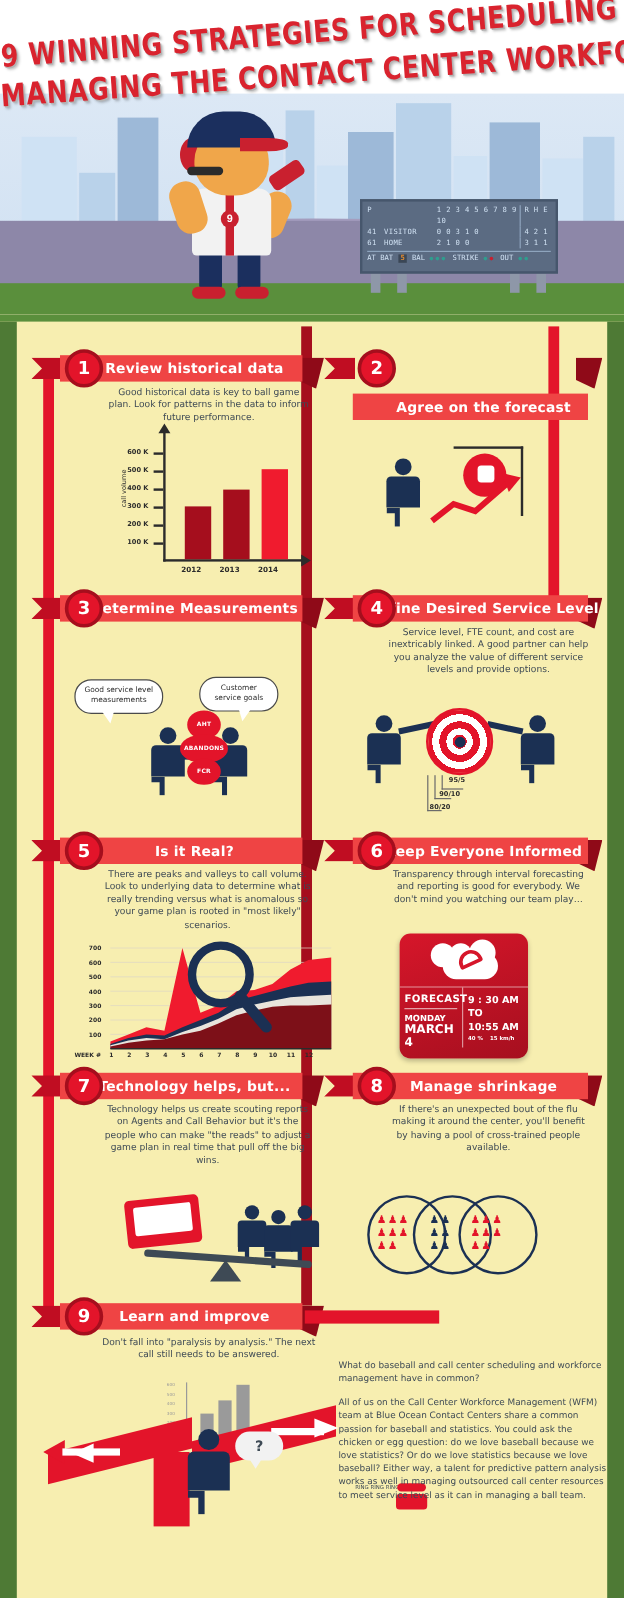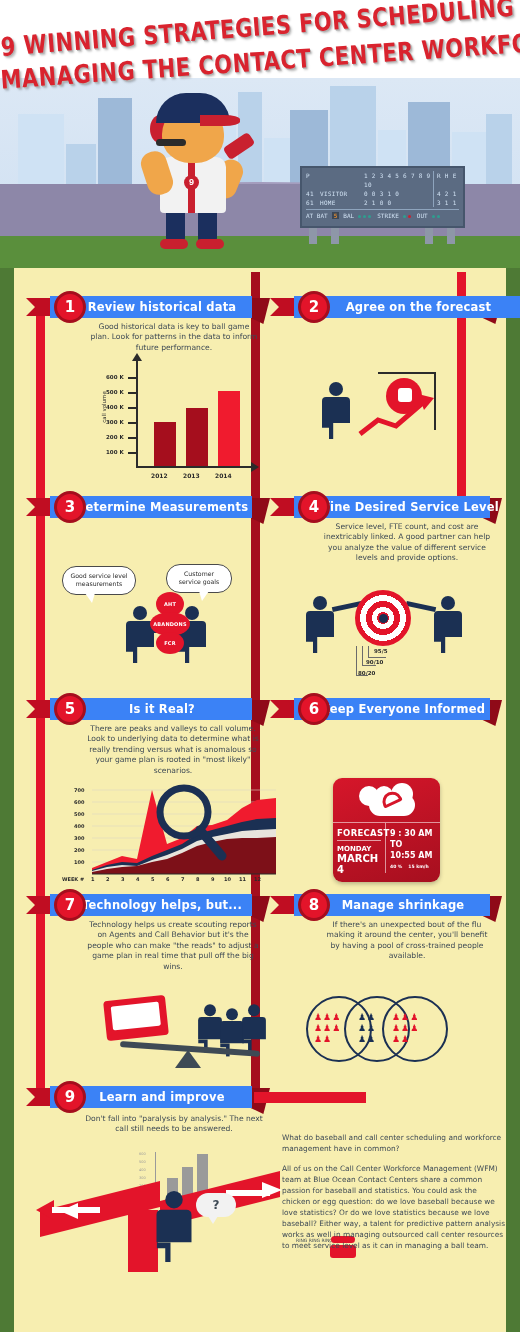--- a/index.html
+++ b/index.html
@@ -76,21 +76,21 @@
   .sb-leg { position:absolute; top:0; width:8px; height:16px; background:#8e97a8; }
 
   
   .body-bg { position:absolute; top:262px; left:0; width:520px; height:1070px; background:#f7eeb0; }
   .green-edge { position:absolute; top:262px; left:0; width:520px; height:6px; background:#5a8f3c; }
   .side-l { position:absolute; top:268px; left:0; width:14px; height:1064px; background:#4e7a35; }
   .side-r { position:absolute; top:268px; right:0; width:14px; height:1064px; background:#4e7a35; }
 
   
   .banner { position:absolute; height:22px; }
-  .banner .bar { position:absolute; left:24px; top:0; height:22px; background:#3b82f6;
+  .banner .bar { position:absolute; left:24px; top:0; height:22px; background:#ef4444;
                  display:flex; align-items:center; justify-content:center; }
   .banner .bar span { color:#fff; font-weight:bold; font-size:11.5px; letter-spacing:.2px;
                       font-family:"DejaVu Sans", sans-serif; white-space:nowrap; padding-left:22px;}
   .banner .tail-l { position:absolute; left:0; top:2px; width:26px; height:18px; background:#c00d22;
                     clip-path: polygon(0 0, 100% 0, 100% 100%, 0 100%, 9px 50%); }
   .banner .tail-r { position:absolute; top:2px; width:22px; height:26px; background:#8f0a18;
                     clip-path: polygon(0 0, 100% 0, 70% 100%, 0 72%); }
   .badge { position:absolute; left:28px; top:-5px; width:32px; height:32px; border-radius:50%;
            background:#e3142a; border:3px solid #a50e1d; color:#fff; font-weight:bold;
            font-size:15px; display:flex; align-items:center; justify-content:center;
@@ -342,21 +342,21 @@
     <div class="bar1" style="left:90px;top:48px;height:58px;background:#a50e1d;"></div>
     <div class="bar1" style="left:122px;top:31px;height:75px;background:#f01b2e;"></div>
     <div class="xtick" style="left:55px;">2012</div>
     <div class="xtick" style="left:87px;">2013</div>
     <div class="xtick" style="left:119px;">2014</div>
   </div>
 
   <div class="banner" style="left:270px;top:296px;width:220px;">
     <div class="tail-l"></div>
     <div class="tail-r" style="right:-12px;"></div>
-    <div class="bar" style="width:227px;">
+    <div class="bar" style="width:196px;margin-top:32px;">
       <span>Agree on the forecast</span>
     </div>
     <div class="badge">2</div>
   </div>
 
   <div>
     <div style="position:absolute;left:378px;top:372px;width:58px;height:58px;border:2px solid #2b2b2b;border-left:none;border-bottom:none;"></div>
     <div style="position:absolute;left:386px;top:378px;width:36px;height:36px;background:#e3142a;border-radius:50%;"></div>
     <div style="position:absolute;left:398px;top:388px;width:14px;height:14px;background:#fff;border-radius:3px;"></div>
     <svg style="position:absolute;left:356px;top:392px;" width="80" height="48">
@@ -488,20 +488,21 @@
   </div>
 
   <div class="banner" style="left:270px;top:698px;width:220px;">
     <div class="tail-l"></div>
     <div class="tail-r" style="right:-12px;"></div>
     <div class="bar" style="width:196px;">
       <span>Keep Everyone Informed</span>
     </div>
     <div class="badge">6</div>
   </div>
+  <div class="bnote" style="left:322px;top:724px;width:170px;">Transparency through interval forecasting and reporting is good for everybody. We don't mind you watching our team play…</div>
 
   <div class="fcard">
     <div class="fc-icon">
       <div class="fc-sun"></div>
       <div class="fc-cloud"></div>
       <div class="fc-phone"></div>
     </div>
     <div class="fc-body">
       <div class="fc-left">
         <div class="fc-forecast">FORECAST</div>

